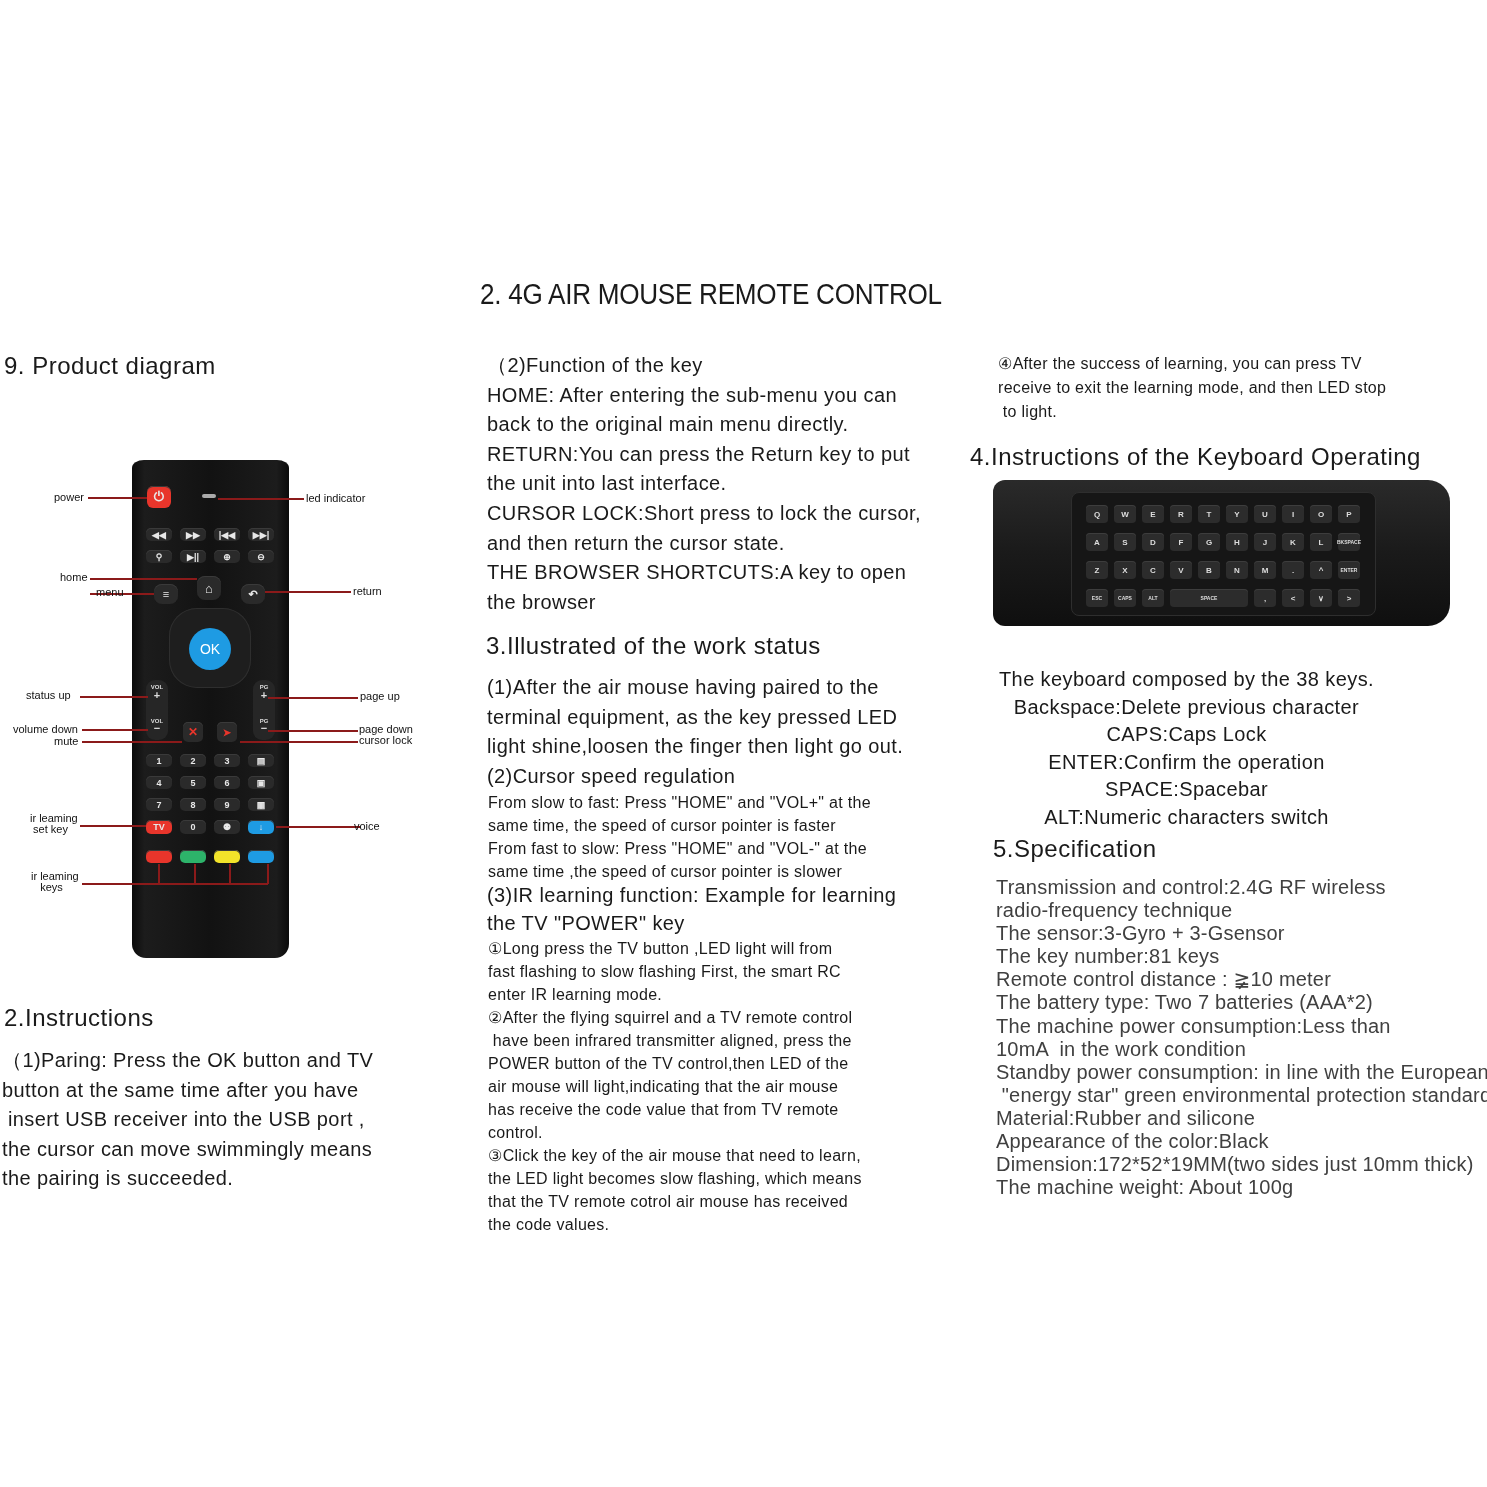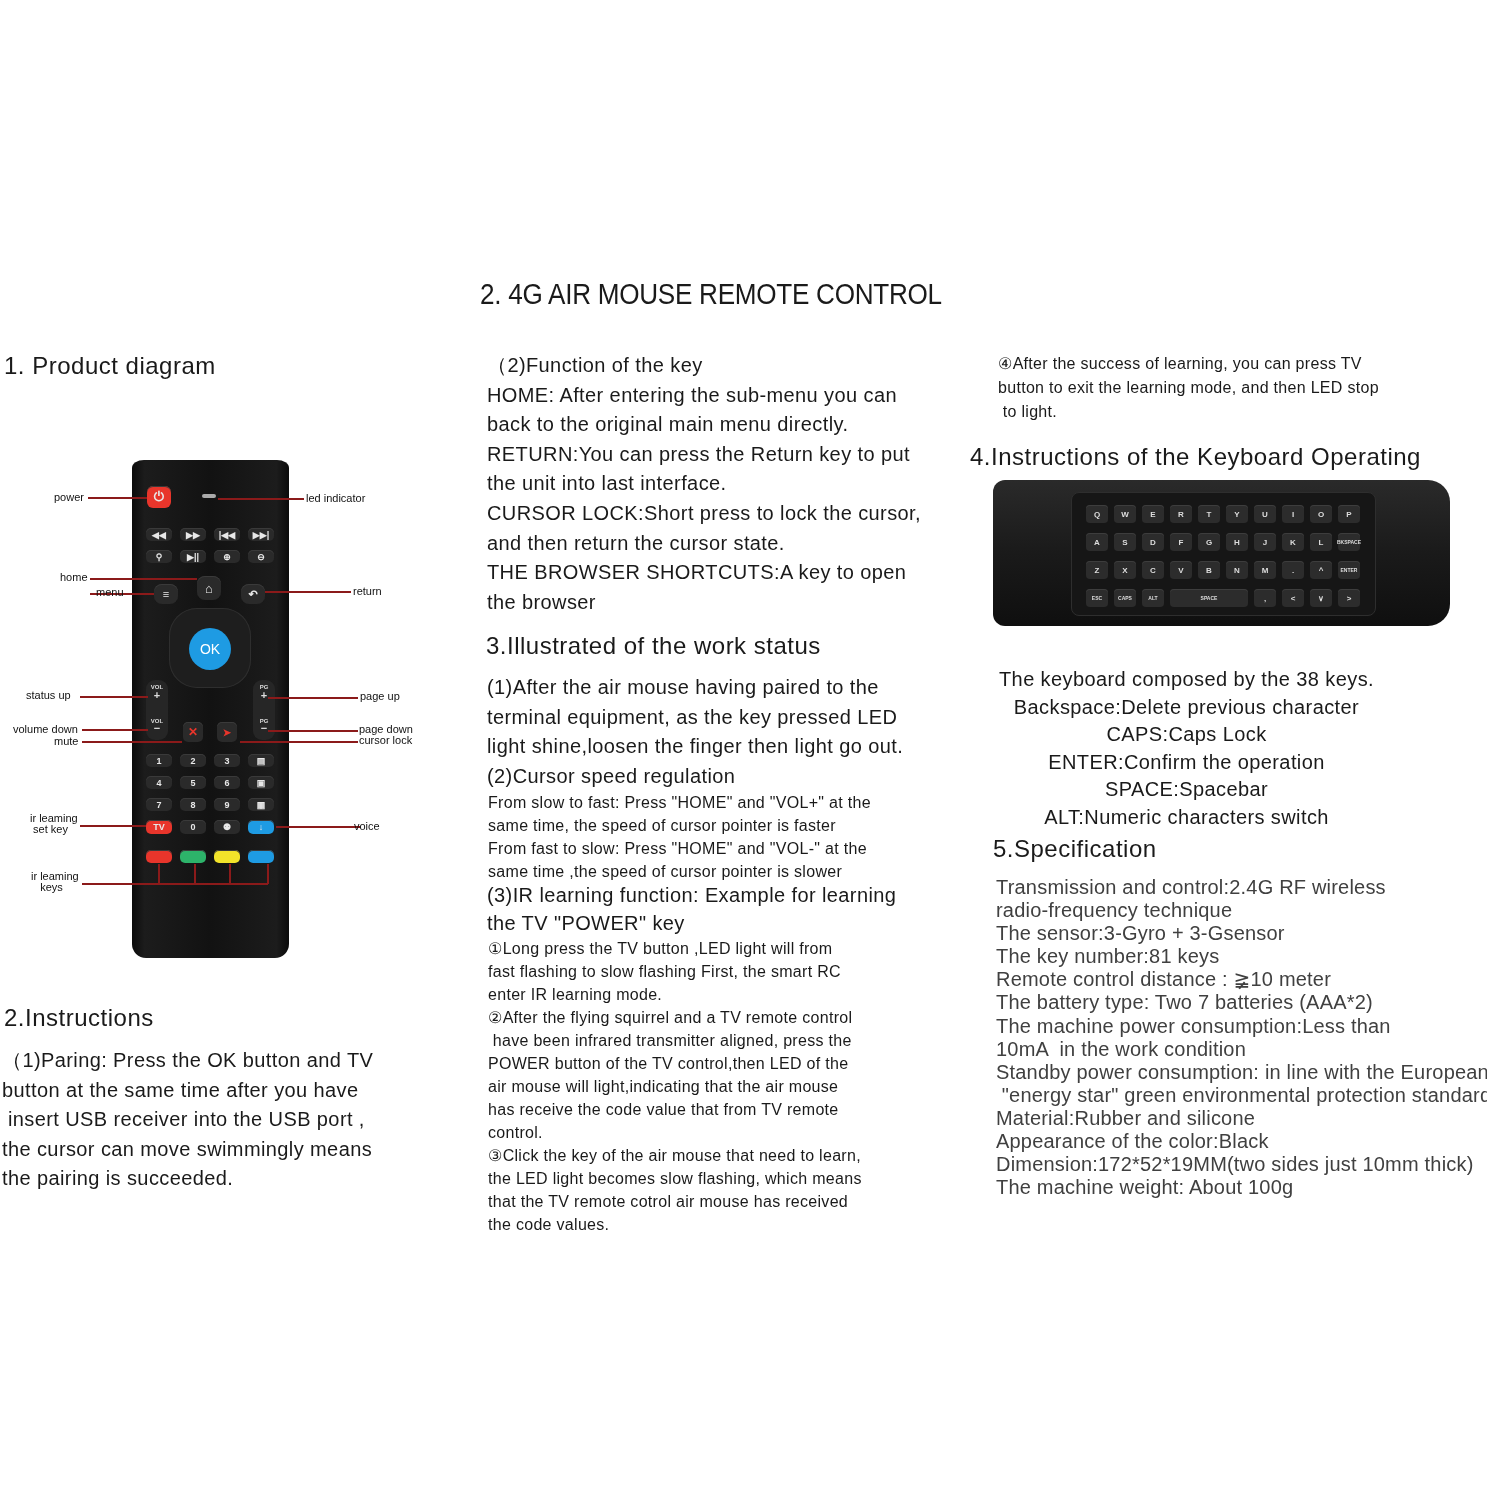--- a/index.html
+++ b/index.html
@@ -24,21 +24,21 @@
   .keyboard { left: 993px; top: 480px; width: 457px; height: 146px; background: linear-gradient(180deg,#2a2a2a 0%,#1a1a1a 50%,#0f0f0f 100%); border-radius: 12px 22px 22px 12px; }
   .kpad { position: absolute; left: 78px; top: 12px; width: 305px; height: 124px; background: #161616; border-radius: 8px; border: 1px solid #2e2e2e; }
   .key { position: absolute; width: 22px; height: 18px; background: #2c2c2c; border-radius: 4px; color: #ddd; font-size: 8px; font-weight: bold; display: flex; align-items: center; justify-content: center; box-shadow: inset 0 1px 0 #3d3d3d; }
   .key.wide { font-size: 5px; }
 </style>
 </head>
 <body>
 
 <div class="abs main-title">2. 4G AIR MOUSE REMOTE CONTROL</div>
 
-<div class="abs h2" style="left:4px; top:352px;">1. Product  diagram</div>
+<div class="abs h2" style="left:4px; top:352px;">9. Product  diagram</div>
 
 <div>
   <div class="abs remote">
 
     <div class="rbtn" style="left:15px; top:26px; width:24px; height:22px; background:#e8352b; border-radius:6px; font-size:13px;">⏻</div>
 
     <div style="position:absolute; left:70px; top:34px; width:14px; height:4px; background:#aaa; border-radius:2px;"></div>
 
     <div class="rbtn" style="left:14px; top:68px; width:26px; height:13px;">◀◀</div>
     <div class="rbtn" style="left:48px; top:68px; width:26px; height:13px;">▶▶</div>
@@ -168,21 +168,21 @@
 POWER button of the TV control,then LED of the
 air mouse will light,indicating that the air mouse
 has receive the code value that from TV remote
 control.
 ③Click the key of the air mouse that need to learn,
 the LED light becomes slow flashing, which means
 that the TV remote cotrol air mouse has received
 the code values.</div>
 
 <div class="abs small" style="left:998px; top:352px; line-height:23.8px;">④After the success of learning, you can press TV
-button to exit the learning mode, and then LED stop
+receive to exit the learning mode, and then LED stop
  to light.</div>
 <div class="abs h2" style="left:970px; top:443px;">4.Instructions of the Keyboard Operating</div>
 
 <div class="abs keyboard">
   <div class="kpad">
 
     <div class="key" style="left:14px; top:12px;">Q</div>
     <div class="key" style="left:42px; top:12px;">W</div>
     <div class="key" style="left:70px; top:12px;">E</div>
     <div class="key" style="left:98px; top:12px;">R</div>

